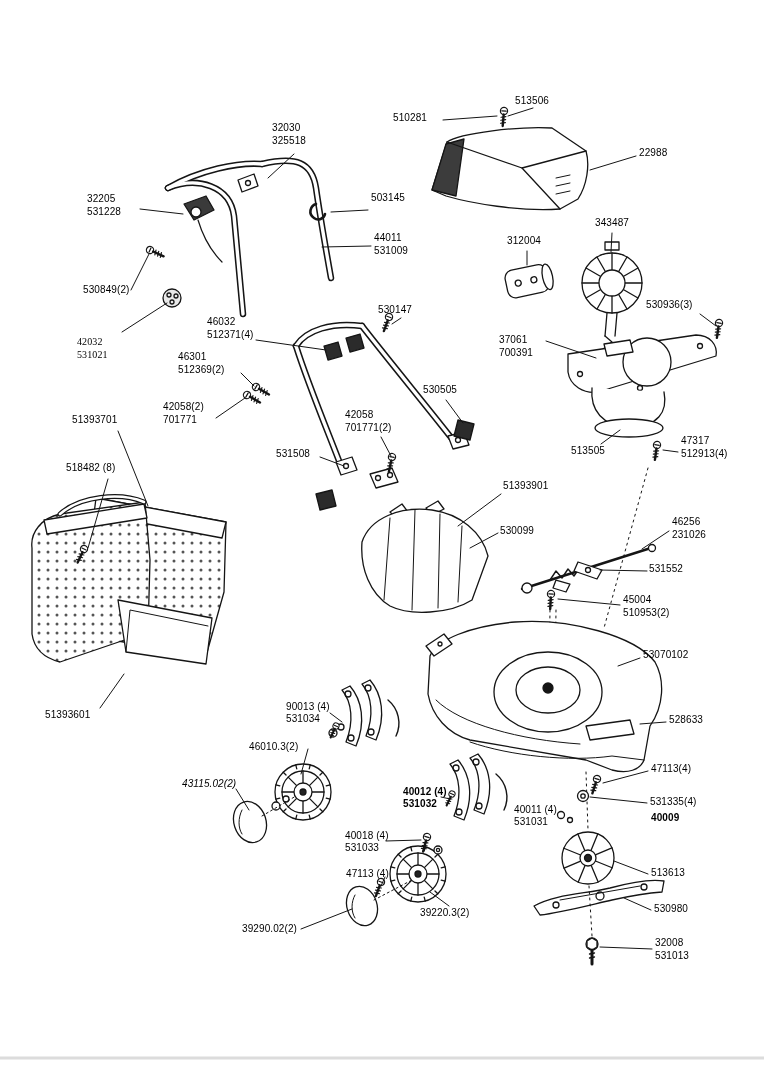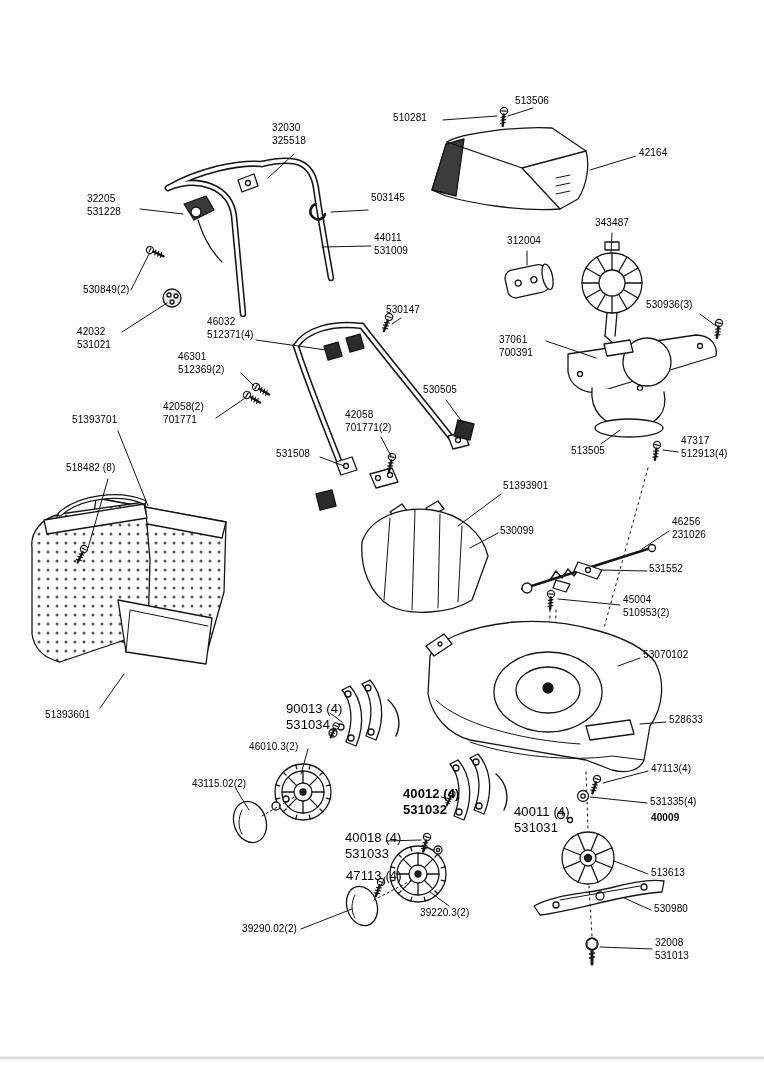--- a/index.html
+++ b/index.html
@@ -6,21 +6,21 @@
   .canvas {
     position:relative; width:764px; height:1080px; background:#fff;
     overflow:hidden; font-family:"Liberation Sans","DejaVu Sans",sans-serif;
   }
   svg.diagram { position:absolute; left:0; top:0; }
   .labels { position:absolute; left:0; top:0; width:764px; height:1080px; pointer-events:none; }
   .part-label {
     position:absolute; font-size:10px; line-height:1.28; color:#000;
     white-space:pre-line; letter-spacing:0.1px;
   }
-  .part-label.small { font-size:13px; line-height:1.2; }
+  .part-label.small { font-size:10px; line-height:1.2; }
 </style>
 </head>
 <body>
 
 <div class="canvas">
 
 <svg class="diagram" width="764" height="1080" viewBox="0 0 764 1080" xmlns="http://www.w3.org/2000/svg">
   <defs>
     <pattern id="dots" width="9" height="9" patternUnits="userSpaceOnUse">
       <rect width="9" height="9" fill="#ffffff"></rect>
@@ -376,36 +376,36 @@
       <line x1="652" y1="949" x2="600" y2="947"></line>
     </g>
 
     <line x1="0" y1="1058" x2="764" y2="1058" stroke="#dcdcdc" stroke-width="3"></line>
   </g>
 </svg>
 
 <div class="labels">
       <div class="part-label" style="left: 515px; top: 95px;">513506</div>
       <div class="part-label" style="left: 393px; top: 112px;">510281</div>
-      <div class="part-label" style="left: 639px; top: 147px;">42164</div>
+      <div class="part-label" style="left: 639px; top: 147px;">22988</div>
       <div class="part-label" style="left: 272px; top: 122px;">32030
 325518</div>
       <div class="part-label" style="left: 371px; top: 192px;">503145</div>
       <div class="part-label" style="left: 87px; top: 193px;">32205
 531228</div>
       <div class="part-label" style="left: 374px; top: 232px;">44011
 531009</div>
       <div class="part-label" style="left: 595px; top: 217px;">343487</div>
       <div class="part-label" style="left: 507px; top: 235px;">312004</div>
       <div class="part-label" style="left: 83px; top: 284px;">530849(2)</div>
       <div class="part-label" style="left: 646px; top: 299px;">530936(3)</div>
       <div class="part-label" style="left: 207px; top: 316px;">46032
 512371(4)</div>
-      <div class="part-label" style="left: 386px; top: 304px;">530147</div>
-      <div class="part-label" style="left: 77px; top: 326px;">42032
+      <div class="part-label" style="left: 378px; top: 304px;">530147</div>
+      <div class="part-label" style="left: 77px; top: 336px; font-family: Liberation Serif, serif;">42032
 531021</div>
       <div class="part-label" style="left: 499px; top: 322px; margin-top: 12px;">37061
 700391</div>
       <div class="part-label" style="left: 178px; top: 351px;">46301
 512369(2)</div>
       <div class="part-label" style="left: 423px; top: 384px;">530505</div>
       <div class="part-label" style="left: 163px; top: 401px;">42058(2)
 701771</div>
       <div class="part-label" style="left: 345px; top: 409px;">42058
 701771(2)</div>
@@ -422,21 +422,21 @@
       <div class="part-label" style="left: 649px; top: 563px;">531552</div>
       <div class="part-label" style="left: 623px; top: 594px;">45004
 510953(2)</div>
       <div class="part-label" style="left: 643px; top: 649px;">53070102</div>
       <div class="part-label" style="left: 669px; top: 714px;">528633</div>
       <div class="part-label" style="left: 45px; top: 709px;">51393601</div>
       <div class="part-label small" style="left: 286px; top: 701px;">90013 (4)
 531034</div>
       <div class="part-label" style="left: 249px; top: 741px;">46010.3(2)</div>
       <div class="part-label" style="left: 651px; top: 763px;">47113(4)</div>
-      <div class="part-label" style="left: 192px; top: 778px;">43115.02(2)</div>
+      <div class="part-label" style="left: 182px; top: 778px; font-style: italic;">43115.02(2)</div>
       <div class="part-label small" style="left: 403px; top: 786px; font-weight: bold;">40012 (4)
 531032</div>
       <div class="part-label" style="left: 650px; top: 796px;">531335(4)</div>
       <div class="part-label" style="left: 651px; top: 812px; font-weight: bold;">40009</div>
       <div class="part-label small" style="left: 514px; top: 804px;">40011 (4)
 531031</div>
       <div class="part-label small" style="left: 345px; top: 830px;">40018 (4)
 531033</div>
       <div class="part-label" style="left: 651px; top: 867px;">513613</div>
       <div class="part-label small" style="left: 346px; top: 868px;">47113 (4)</div>

